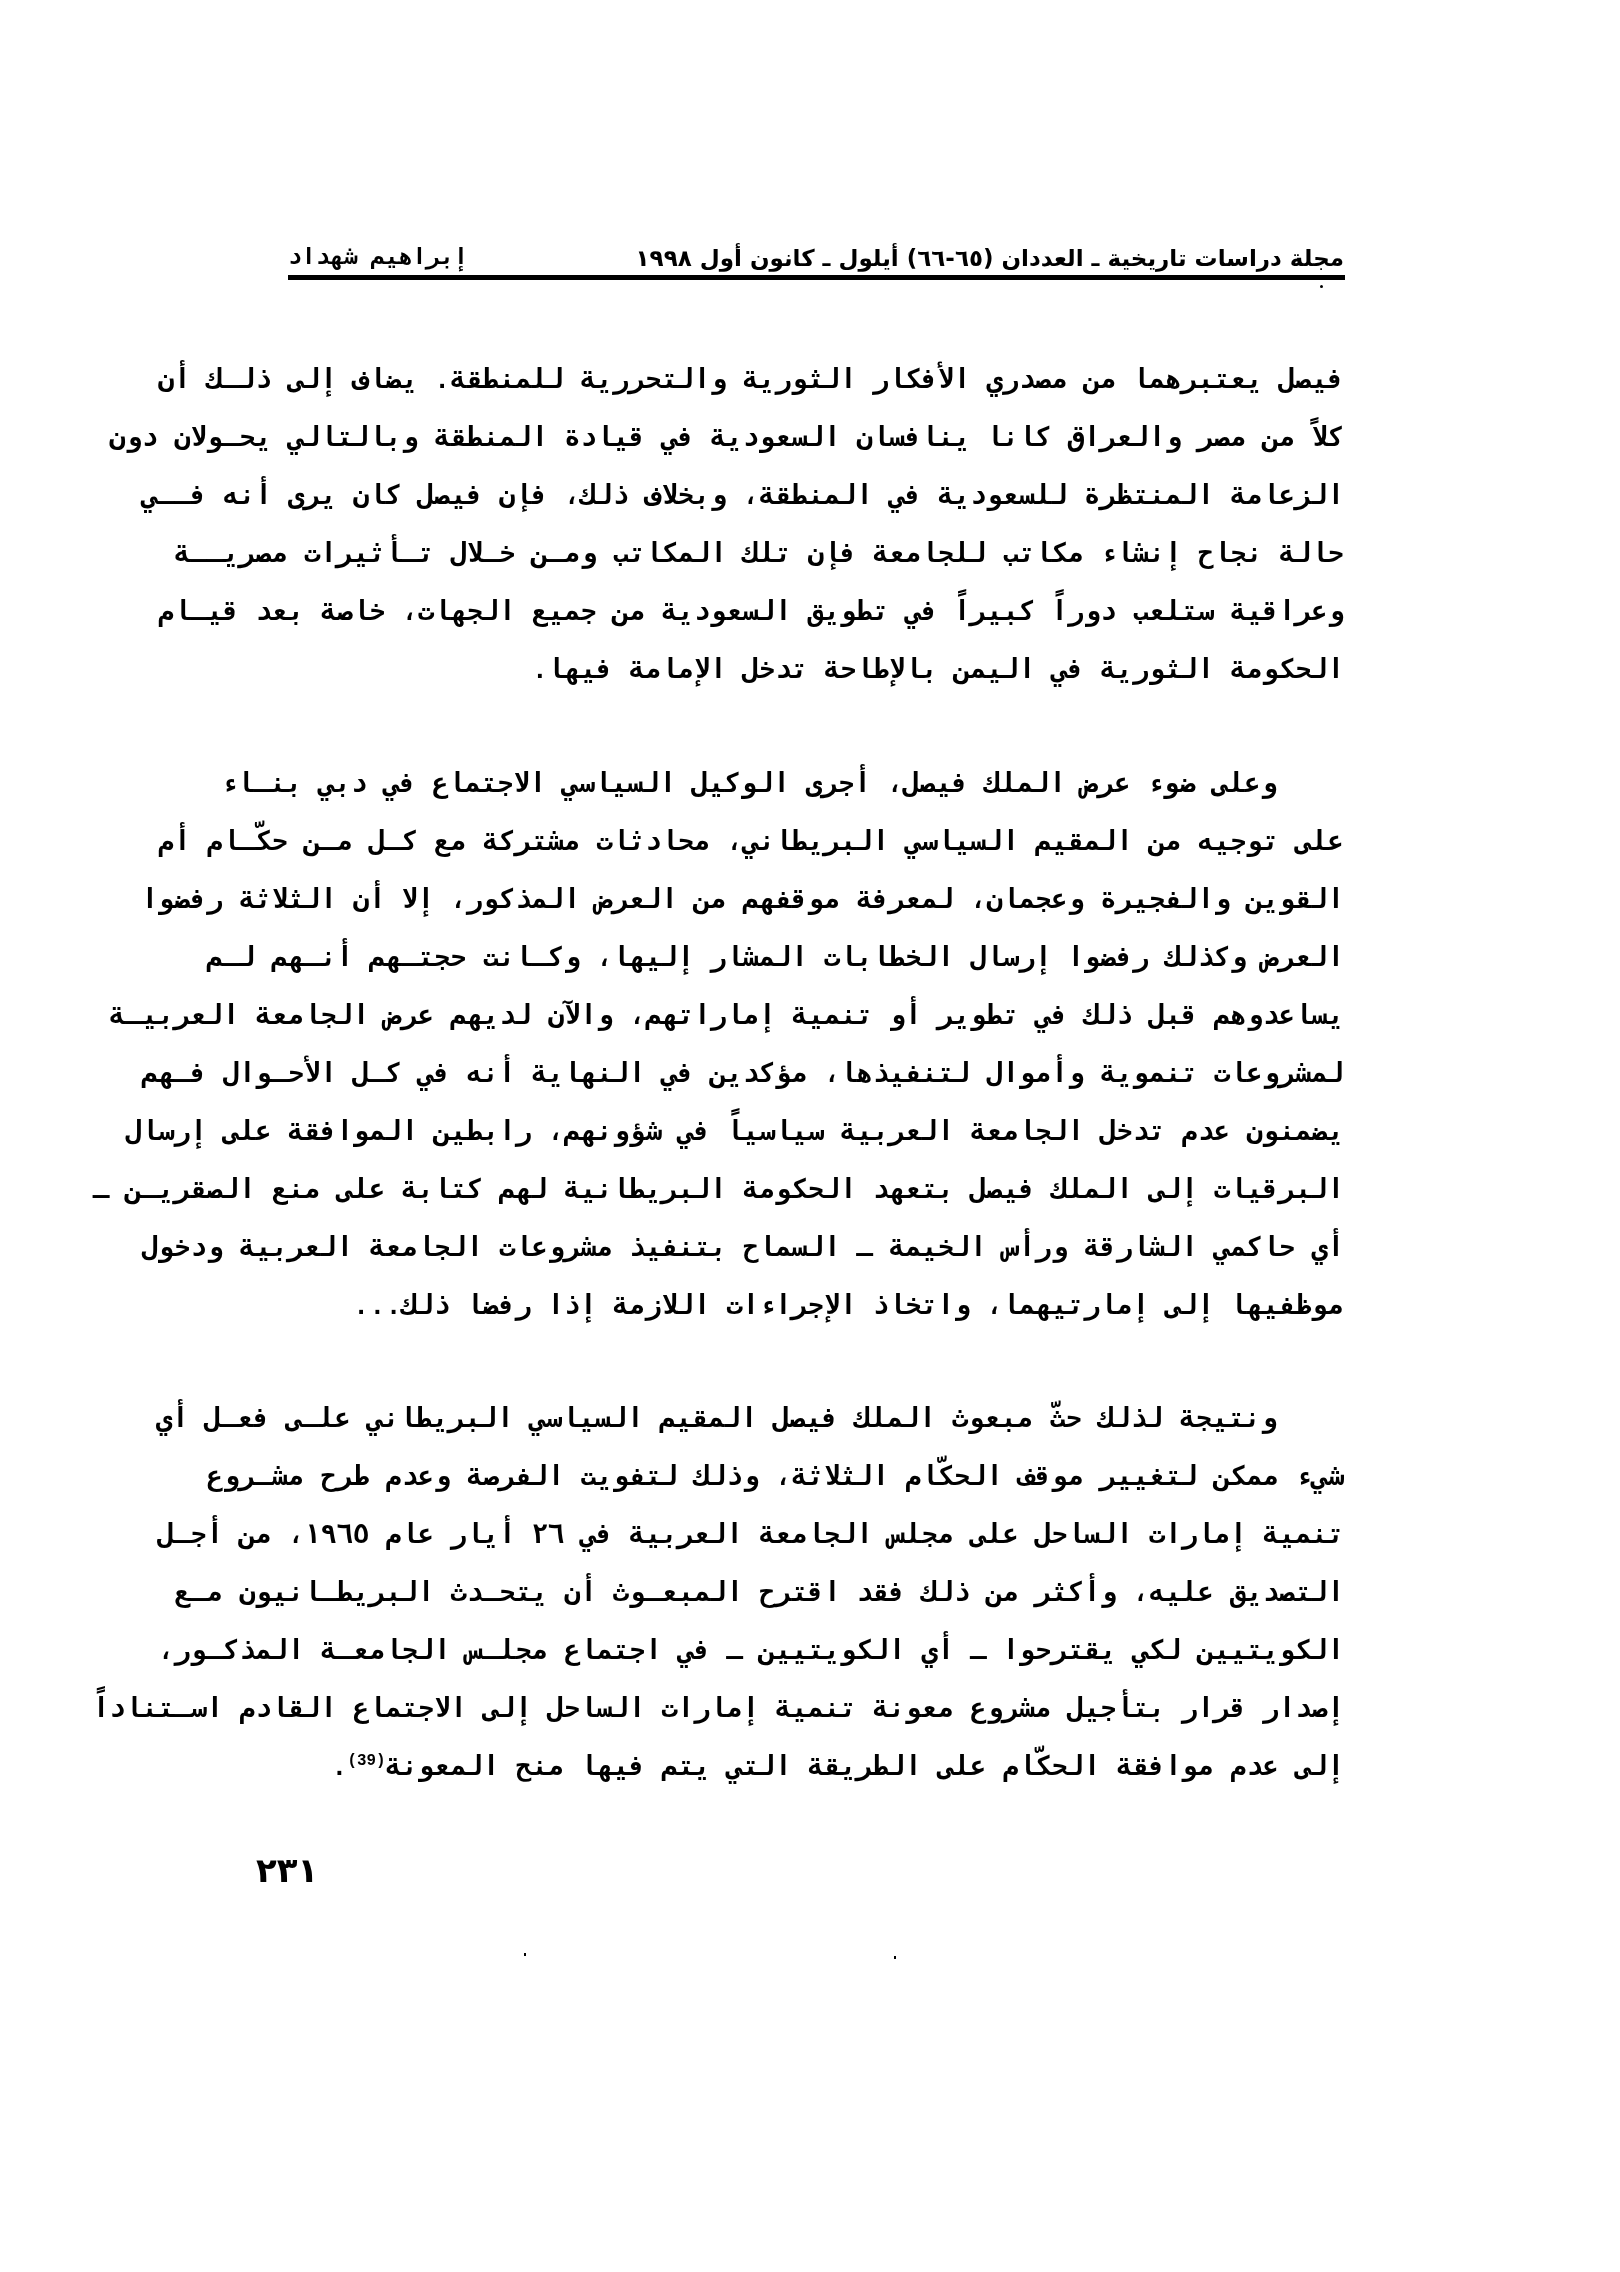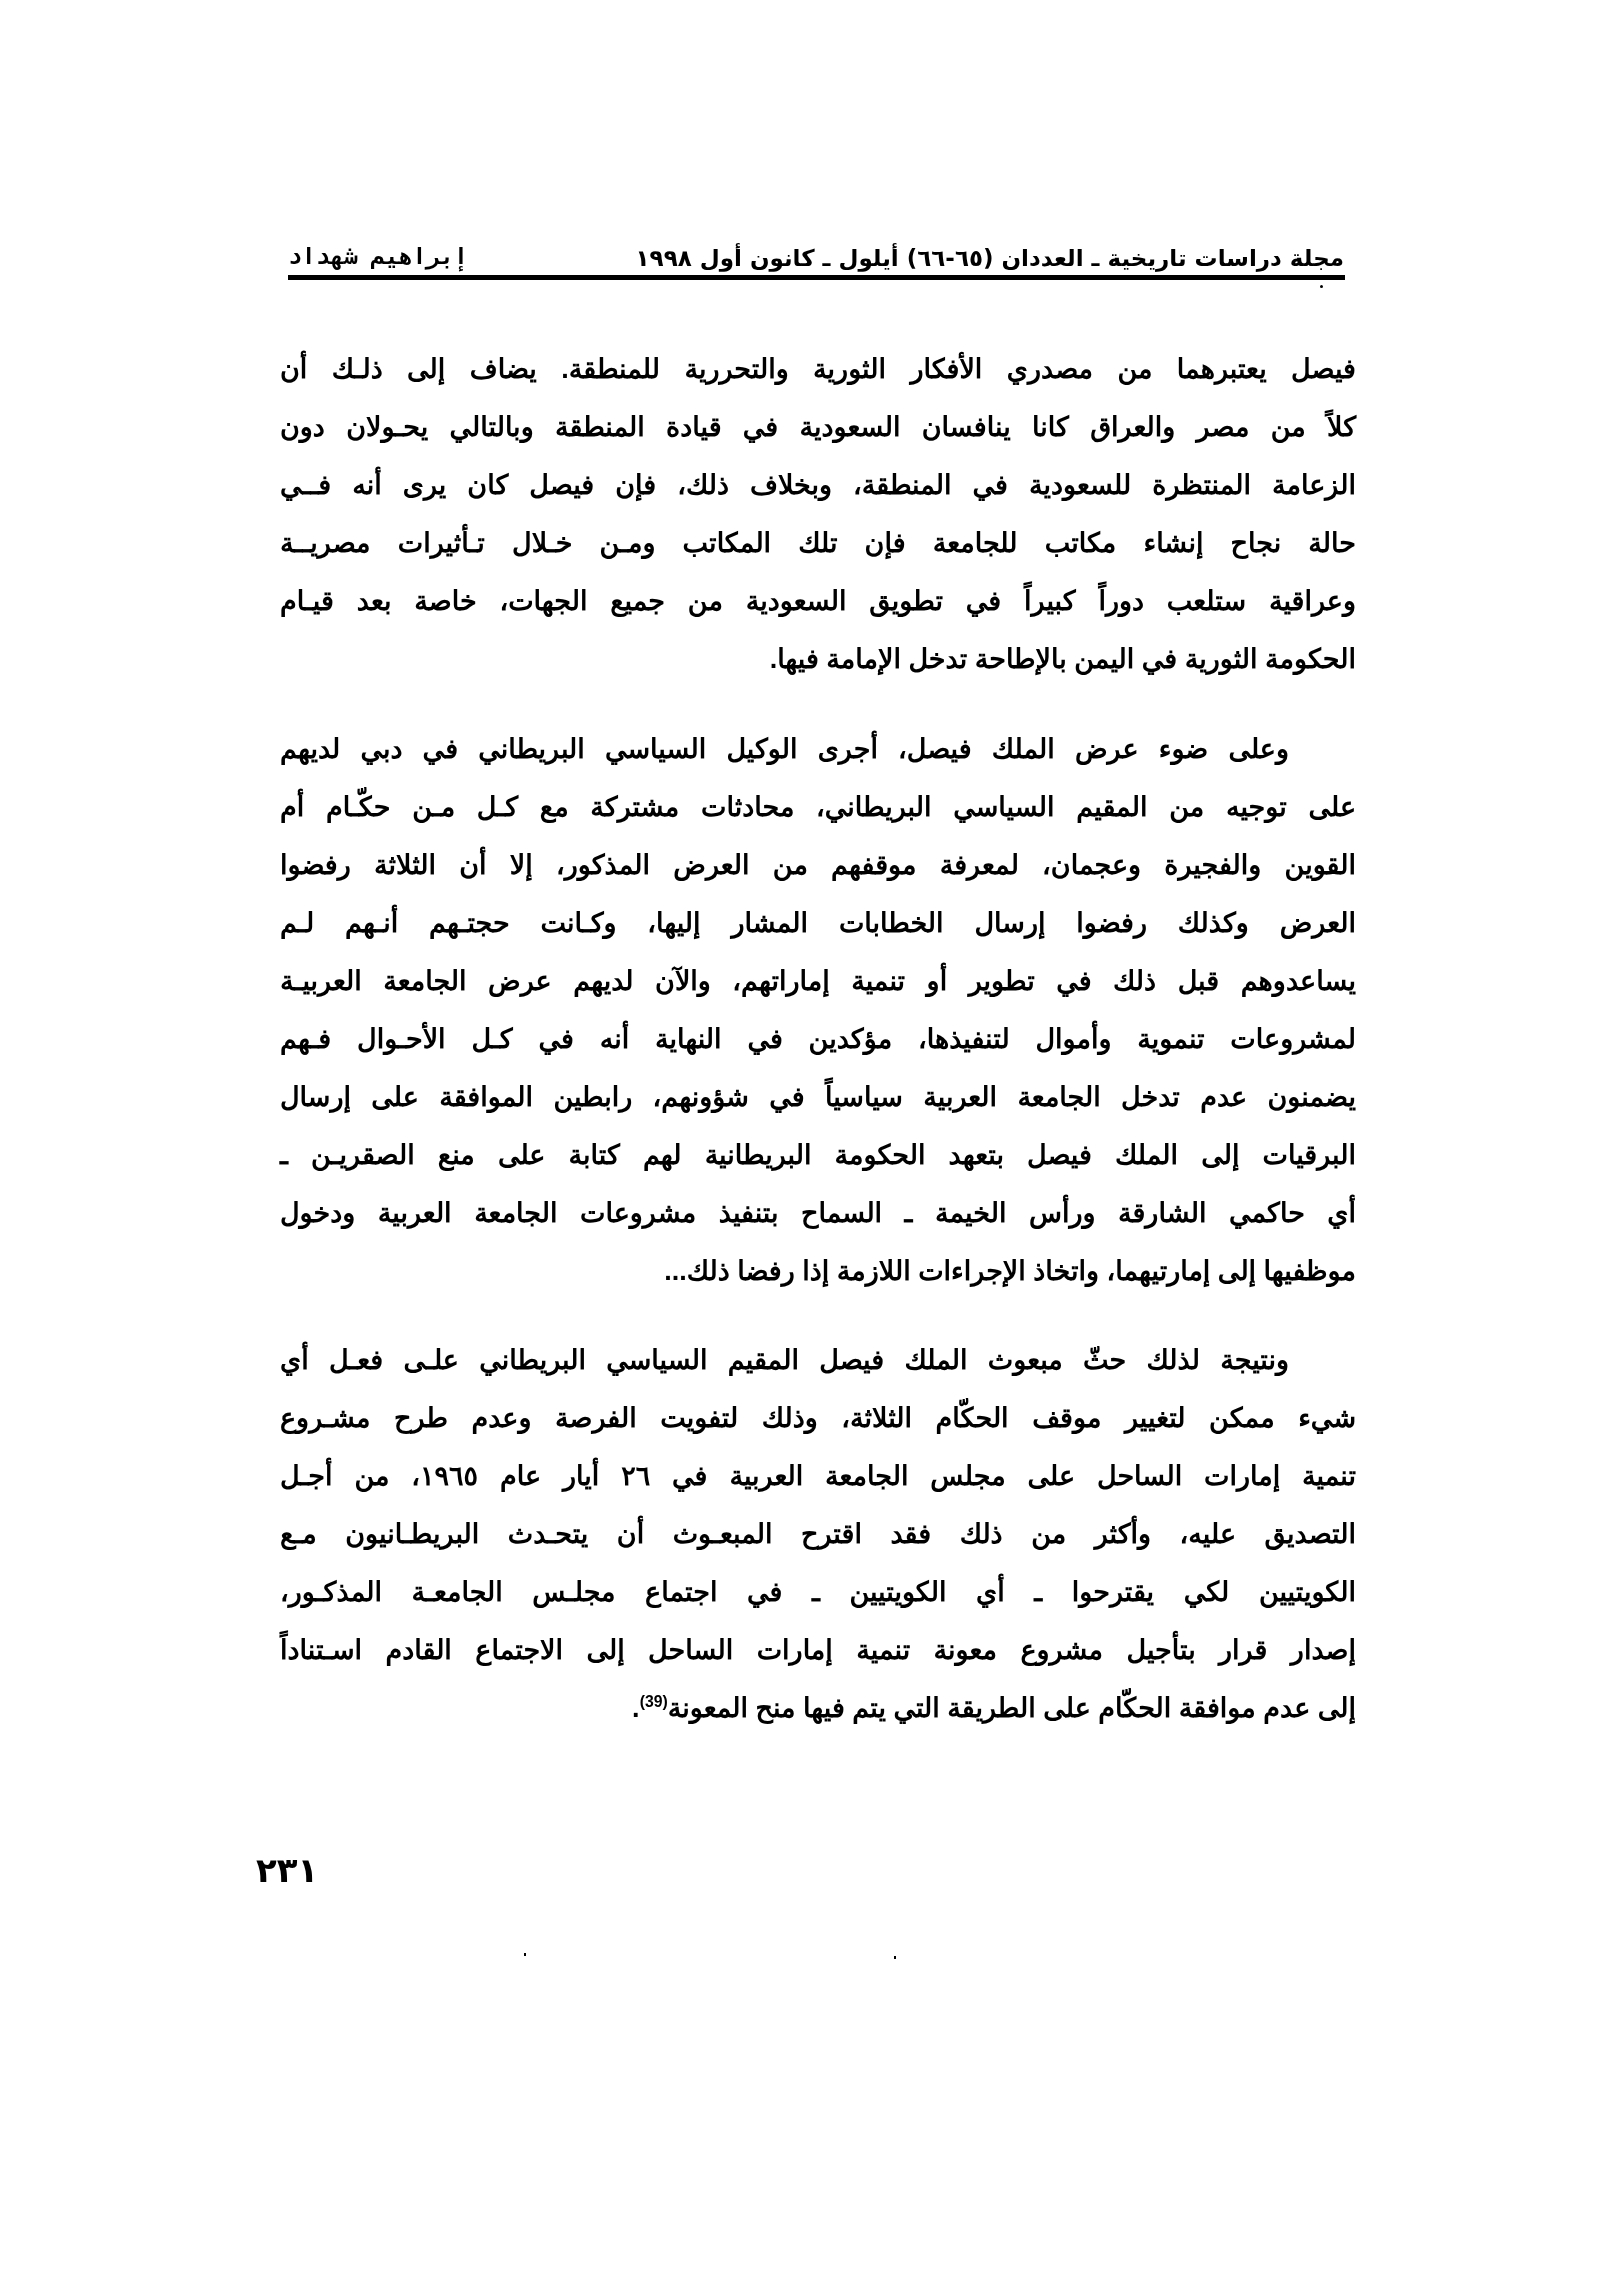--- a/index.html
+++ b/index.html
@@ -68,22 +68,22 @@
     }
     
     .body-text {
       position: absolute;
       left: 280px;
       width: 1076px;
       top: 340px;
       direction: rtl;
     }
     .paragraph {
-      margin: 0;
-      font-family: Liberation Sans, sans-serif;
+      margin: 12px;
+      font-family: Liberation Mono, monospace;
       font-weight: bold;
       font-size: 27px;
       line-height: 58px;
       text-align: justify;
       text-align-last: right;
     }
     .paragraph .line {
       display: block;
       text-align: justify;
       text-align-last: justify;
@@ -141,21 +141,21 @@
       <span class="line">كلاً من مصر والعراق كانا ينافسان السعودية في قيادة المنطقة وبالتالي يحـولان دون</span>
       <span class="line">الزعامة المنتظرة للسعودية في المنطقة، وبخلاف ذلك، فإن فيصل كان يرى أنه فــي</span>
       <span class="line">حالة نجاح إنشاء مكاتب للجامعة فإن تلك المكاتب ومـن خـلال تـأثيرات مصريــة</span>
       <span class="line">وعراقية ستلعب دوراً كبيراً في تطويق السعودية من جميع الجهات، خاصة بعد قيـام</span>
       <span class="line last">الحكومة الثورية في اليمن بالإطاحة تدخل الإمامة فيها.</span>
     </p>
 
     <div class="para-gap"></div>
 
     <p class="paragraph">
-      <span class="line indent">وعلى ضوء عرض الملك فيصل، أجرى الوكيل السياسي البريطاني في دبي لديهم</span>
+      <span class="line indent">وعلى ضوء عرض الملك فيصل، أجرى الوكيل السياسي الاجتماع في دبي بنـاء</span>
       <span class="line">على توجيه من المقيم السياسي البريطاني، محادثات مشتركة مع كـل مـن حكّـام أم</span>
       <span class="line">القوين والفجيرة وعجمان، لمعرفة موقفهم من العرض المذكور، إلا أن الثلاثة رفضوا</span>
       <span class="line">العرض وكذلك رفضوا إرسال الخطابات المشار إليها، وكـانت حجتـهم أنـهم لـم</span>
       <span class="line">يساعدوهم قبل ذلك في تطوير أو تنمية إماراتهم، والآن لديهم عرض الجامعة العربيـة</span>
       <span class="line">لمشروعات تنموية وأموال لتنفيذها، مؤكدين في النهاية أنه في كـل الأحـوال فـهم</span>
       <span class="line">يضمنون عدم تدخل الجامعة العربية سياسياً في شؤونهم، رابطين الموافقة على إرسال</span>
       <span class="line">البرقيات إلى الملك فيصل بتعهد الحكومة البريطانية لهم كتابة على منع الصقريـن ـ</span>
       <span class="line">أي حاكمي الشارقة ورأس الخيمة ـ السماح بتنفيذ مشروعات الجامعة العربية ودخول</span>
       <span class="line last">موظفيها إلى إمارتيهما، واتخاذ الإجراءات اللازمة إذا رفضا ذلك...</span>
     </p>

